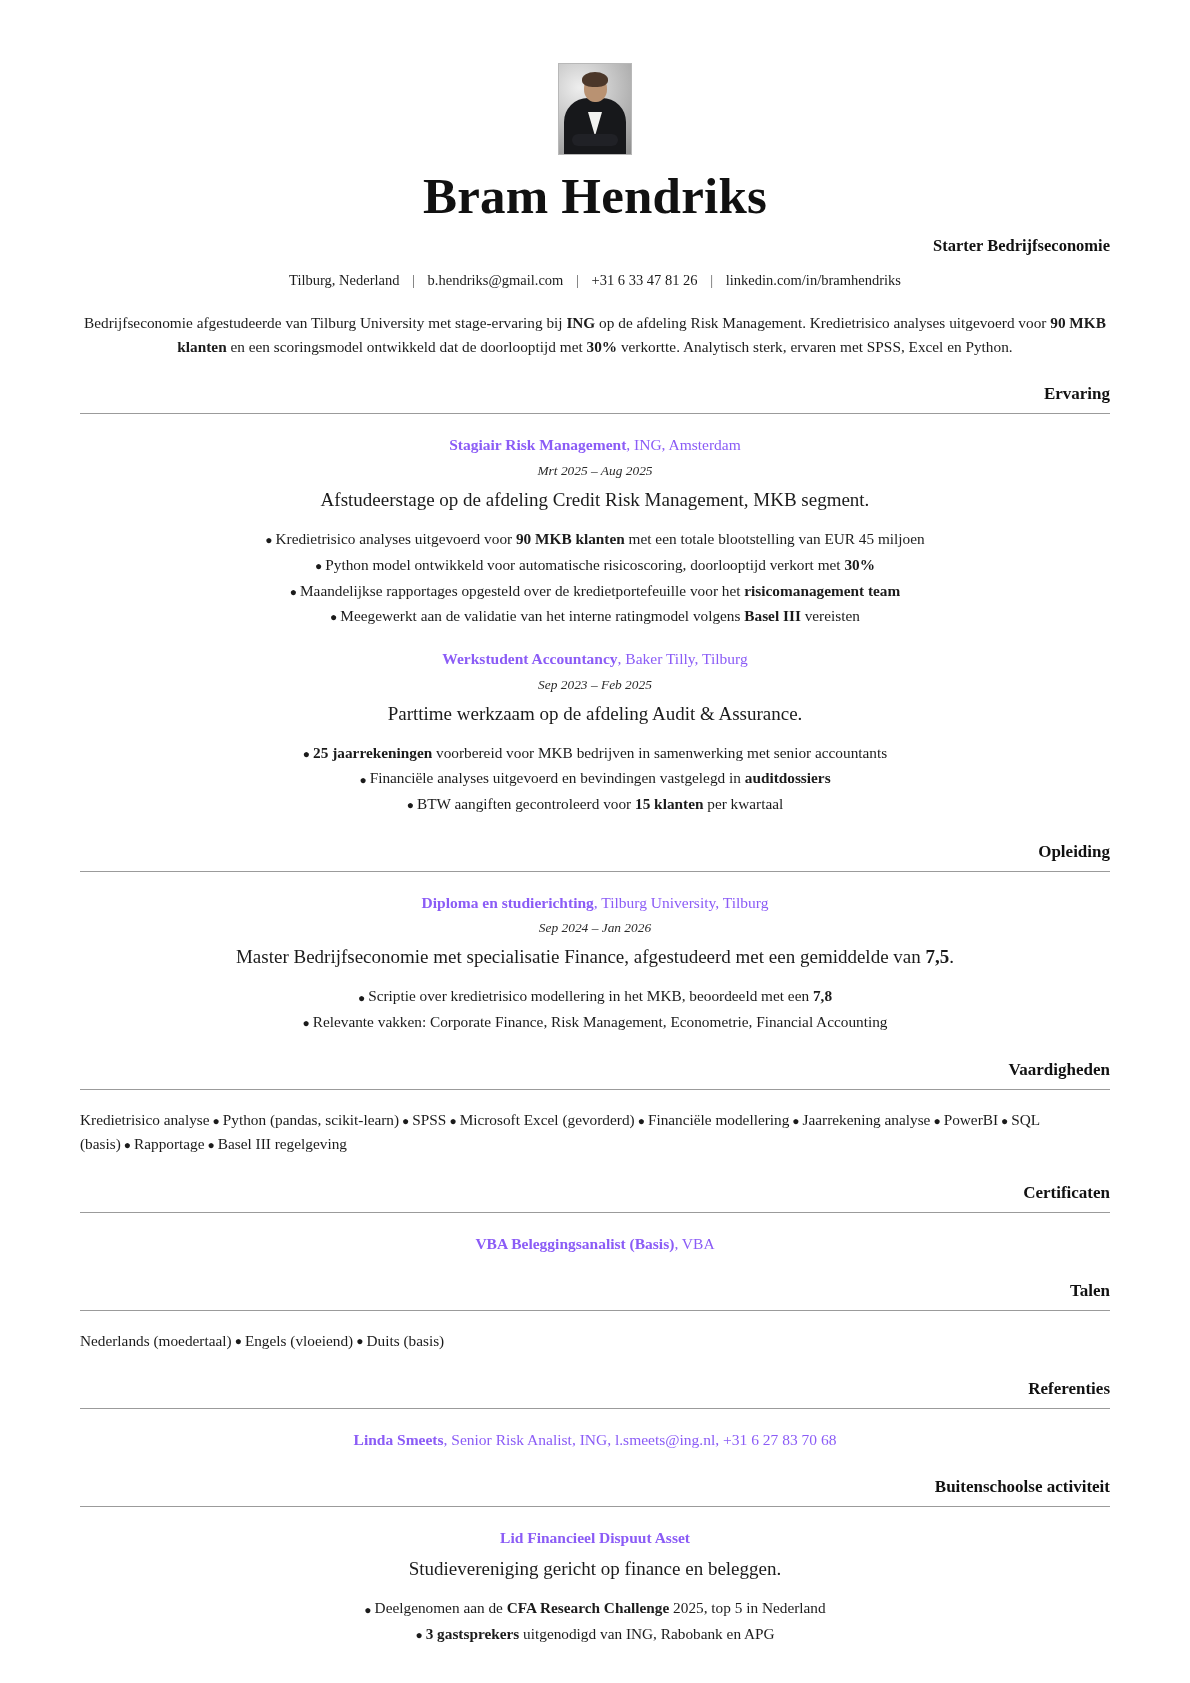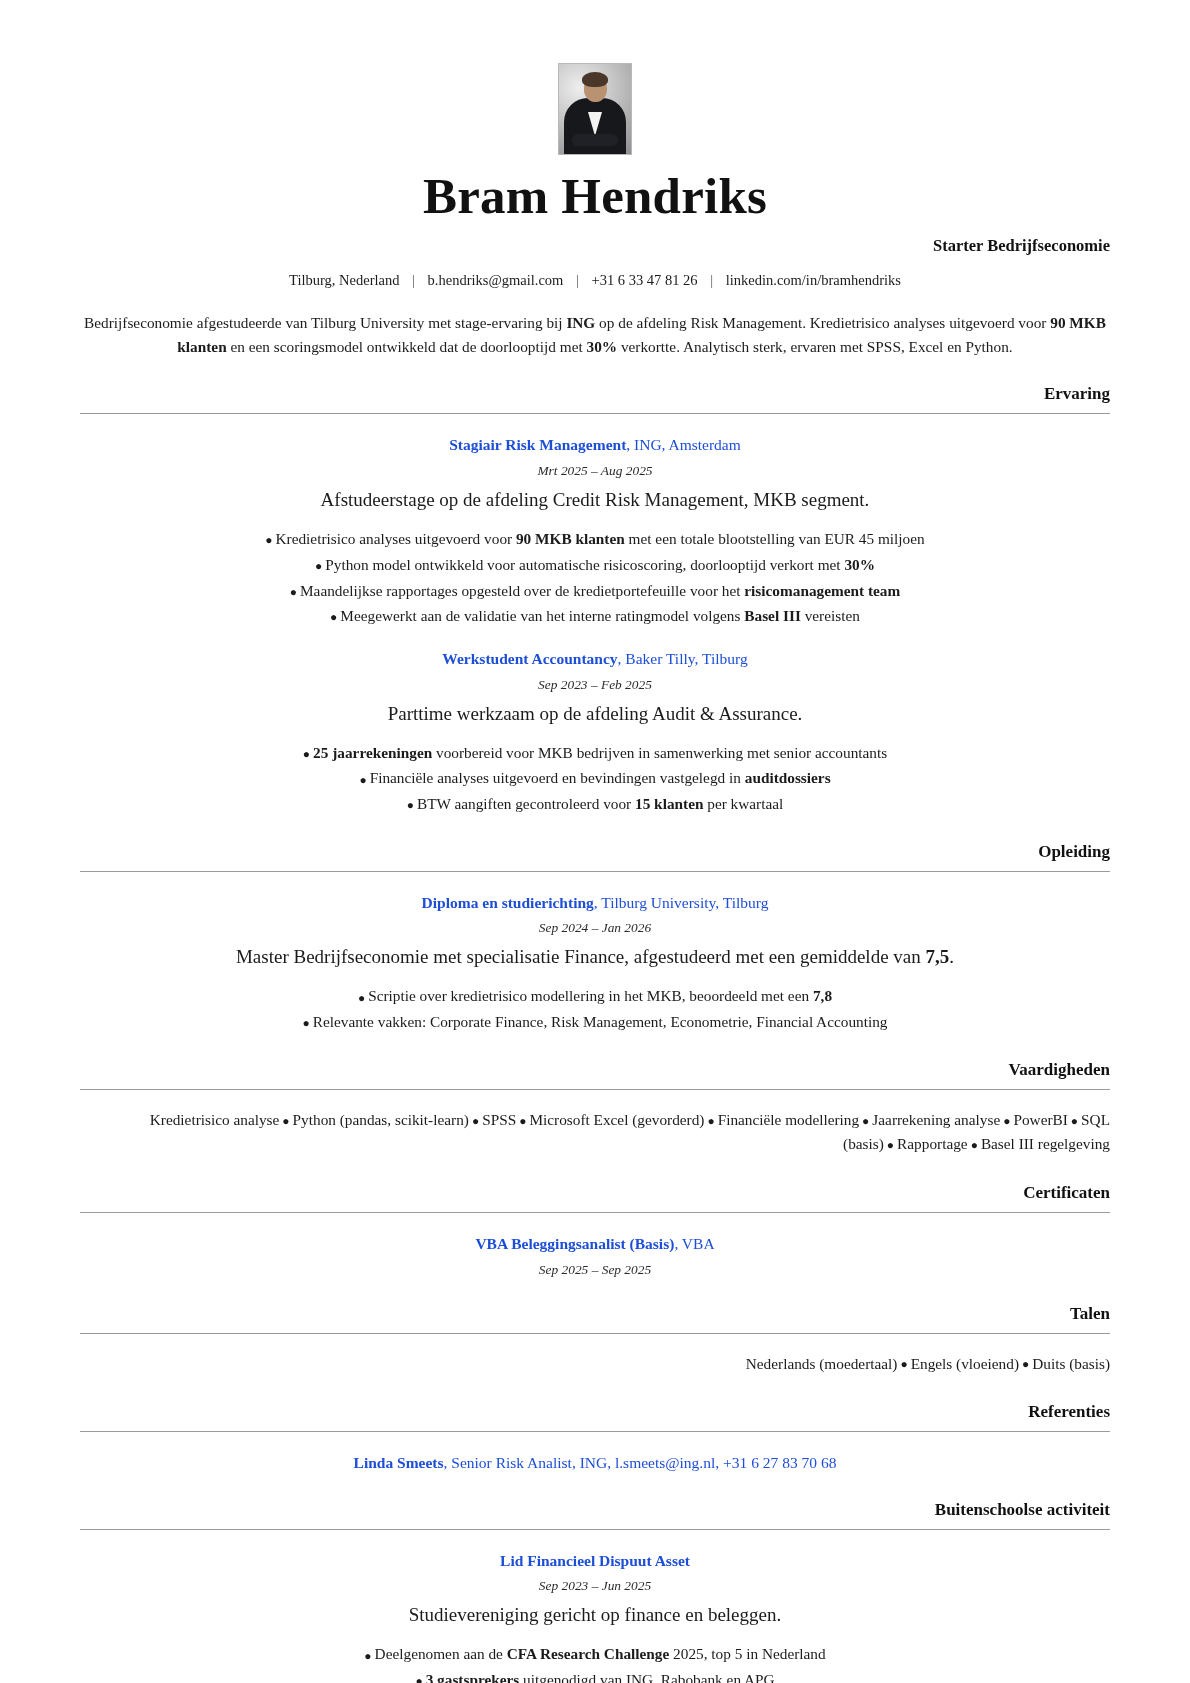--- a/index.html
+++ b/index.html
@@ -152,21 +152,21 @@
     height: 0;
     border-top: 1.5px solid #9b9b9b;
     width: 100%;
   }
   .entry {
     margin-top: 20px;
     text-align: center;
   }
   .entry-title {
     font-size: 15.5px;
-    color: #1d4ed8;
+    color: #8b5cf6;
     line-height: 1.4;
   }
   .entry-title b {
     font-weight: bold;
   }
   .entry-dates {
     font-size: 13.4px;
     font-style: italic;
     margin-top: 7px;
     color: #2a2a2a;
@@ -185,21 +185,21 @@
     line-height: 1.55;
     color: #1b1b1b;
     margin-top: 2px;
   }
   .bullet .dot {
     font-size: 12px;
     vertical-align: middle;
     padding-right: 3px;
   }
   .inline-list {
-    text-align: right;
+    text-align: left;
     font-size: 15.3px;
     line-height: 1.6;
     margin-top: 18px;
     color: #1b1b1b;
   }
   .inline-list .dot {
     font-size: 12px;
     vertical-align: middle;
     padding: 0 3px;
   }
@@ -296,21 +296,20 @@
       </div>
     </div>
 
     <div class="section">
       <div class="section-title">Certificaten</div>
       <div class="rule"></div>
       <div class="entry">
         <div class="entry-title">
           <b>VBA Beleggingsanalist (Basis)</b><span>, VBA</span>
         </div>
-        <div class="entry-dates">Sep 2025 – Sep 2025</div>
       </div>
     </div>
 
     <div class="section">
       <div class="section-title">Talen</div>
       <div class="rule"></div>
       <div class="inline-list">
         <span>Nederlands (moedertaal)</span><span class="dot">●</span><span>Engels (vloeiend)</span><span class="dot">●</span><span>Duits (basis)</span>
       </div>
     </div>
@@ -325,21 +324,20 @@
       </div>
     </div>
 
     <div class="section">
       <div class="section-title">Buitenschoolse activiteit</div>
       <div class="rule"></div>
       <div class="entry">
         <div class="entry-title">
           <b>Lid Financieel Dispuut Asset</b>
         </div>
-        <div class="entry-dates">Sep 2023 – Jun 2025</div>
         <div class="entry-desc">Studievereniging gericht op finance en beleggen.</div>
         <div class="bullets">
           <div class="bullet"><span class="dot">●</span><span>Deelgenomen aan de </span><b>CFA Research Challenge</b><span> 2025, top 5 in Nederland</span></div>
           <div class="bullet"><span class="dot">●</span><b>3 gastsprekers</b><span> uitgenodigd van ING, Rabobank en APG</span></div>
         </div>
       </div>
     </div>
 
   </div>
 </div>

